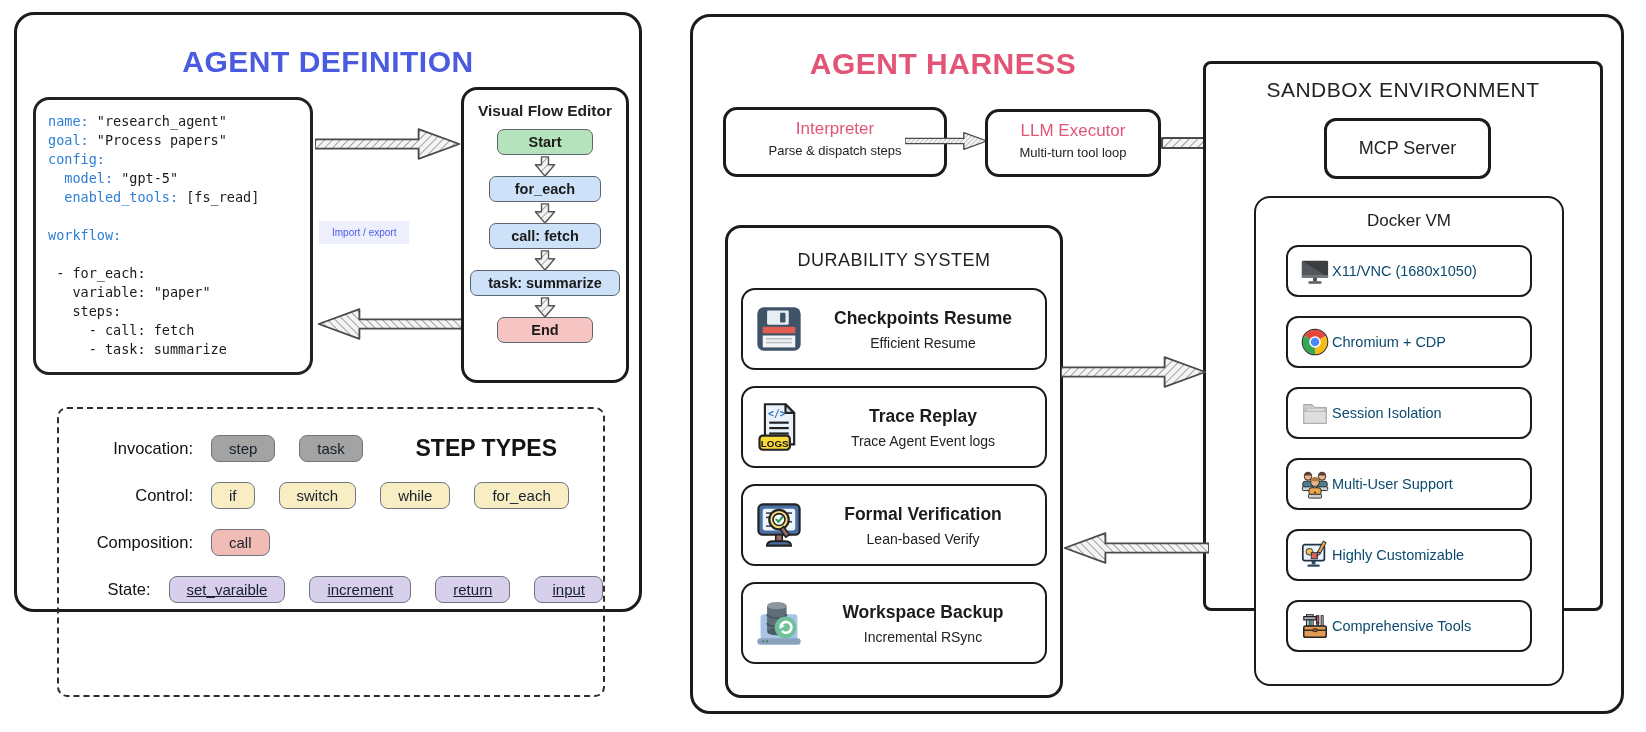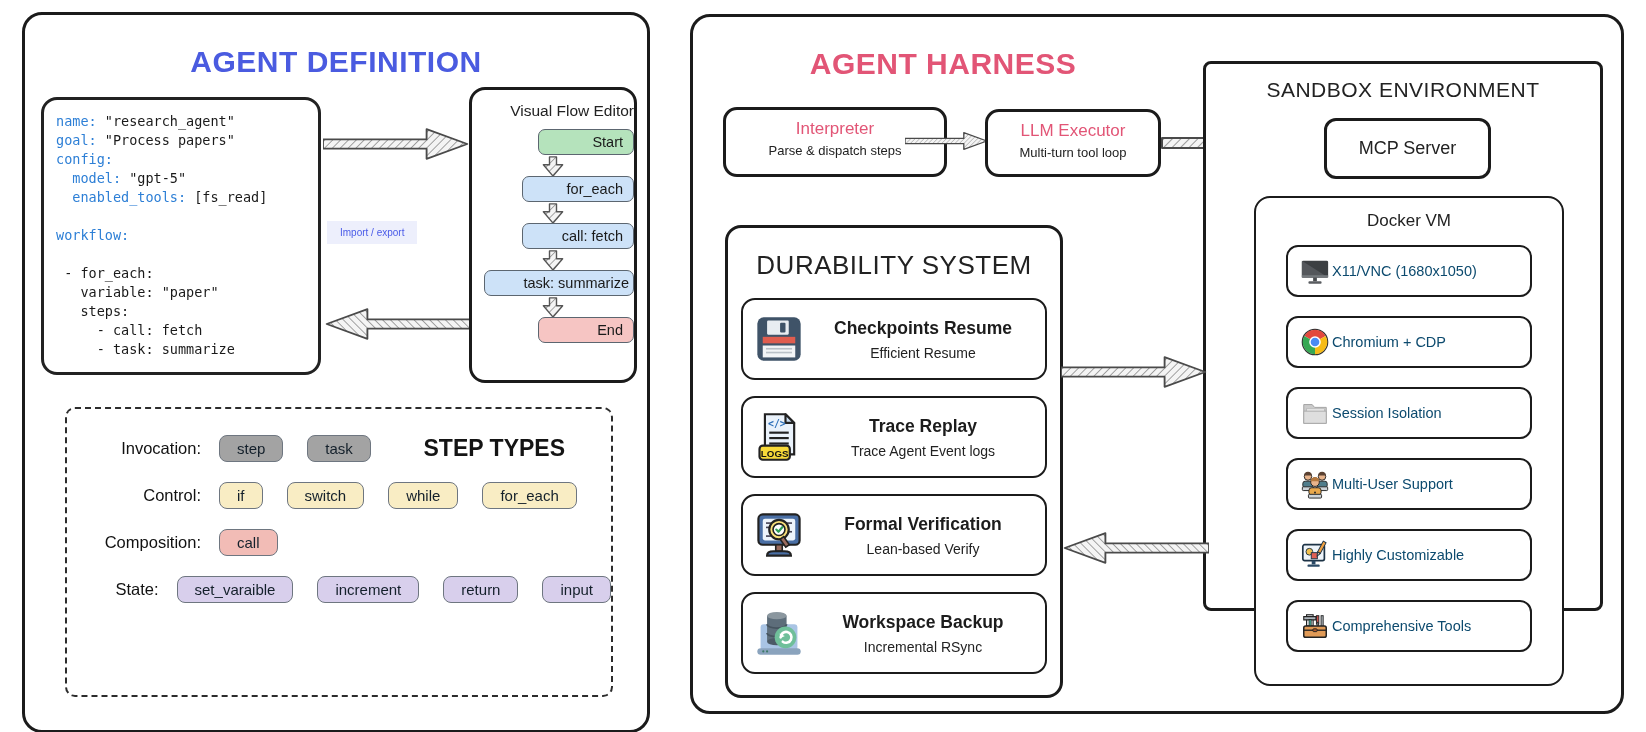--- a/index.html
+++ b/index.html
@@ -1,21 +1,21 @@
 <!DOCTYPE html>
 <html><head>
 <meta charset="utf-8">
 <style>
   * { box-sizing: border-box; margin: 0; padding: 0; }
   html,body { background:#fff; }
   body { font-family: "Liberation Sans", sans-serif; color:#1a1a1a; }
   .stage { position:relative; width:1646px; height:732px; background:#fff; overflow:hidden; }
 
   .panel { position:absolute; background:#fff; border:3px solid #1b1b1b; border-radius:20px; }
-  #left-panel  { left:22px;  top:12px; width:628px; height:721px; }
+  #left-panel  { left:14px;  top:12px; width:628px; height:600px; }
   #right-panel { left:690px; top:14px; width:934px; height:700px; }
 
   .big-title { position:absolute; width:100%; text-align:center; font-weight:bold;
                font-size:30px; letter-spacing:0.5px; }
   #left-title  { top:30px; color:#4a5be0; }
   #right-title { top:30px; left:0; width:500px; color:#e25576; }
 
   
   .code-box { position:absolute; left:16px; top:82px; width:280px; height:278px;
               border:3px solid #222; border-radius:16px; padding:12px 12px;
@@ -27,42 +27,42 @@
   
   .h-arrow { position:absolute; }
   .h-arrow svg, .d-arrow svg { display:block; }
   .flip { transform:scaleX(-1); }
 
   .import-pill { position:absolute; left:302px; top:206px; background:#edeffc; color:#4a5be8;
                  font-size:10px; padding:6px 13px; border-radius:0; }
 
   
   .flow-box { position:absolute; left:444px; top:72px; width:168px; height:296px;
-              border:3px solid #1b1b1b; border-radius:16px; text-align:right; padding-top:12px; }
+              border:3px solid #1b1b1b; border-radius:16px; text-align:center; padding-top:12px;font-weight:bold; }
   .flow-title { font-size:15.5px; color:#222; margin-bottom:9px; }
   .fnode { display:inline-block; font-size:14.5px; padding:4px 10px; border-radius:7px;
            border:1.5px solid #5c6670; min-width:96px; }
   .fnode.green { background:#b5e3bc; }
   .fnode.blue  { background:#cde2f8; }
   .fnode.red   { background:#f6c5c3; }
   .d-arrow { height:21px; display:flex; justify-content:center; padding:1px 0; }
 
   
   .steps-box { position:absolute; left:40px; top:392px; width:548px; height:290px;
                border:2.5px dashed #2c2c2c; border-radius:10px; padding:24px 0 0 6px; }
   .steps-title { position:absolute; right:46px; top:26px; font-weight:bold; font-size:23px; color:#141414; }
   .st-row { display:flex; align-items:center; height:31px; margin-bottom:16px; }
   .st-label { width:128px; text-align:right; font-size:16.5px; color:#111; }
   .pills { display:flex; gap:24px; margin-left:18px; }
   .pill { font-size:15px; padding:4px 17px; border-radius:8px; border:1.5px solid #6e7680; color:#14202b; }
   .pill.green  { background:#a3a3a3; }
   .pill.yellow { background:#f9edc4; }
   .pill.red    { background:#f2bcb6; }
   .pill.blue   { background:#c8def5; }
-  .pill.purple { background:#d8cfec; }
+  .pill.purple { background:#d8cfec;text-decoration:underline; }
 
   
   .node { position:absolute; border:3px solid #1b1b1b; border-radius:14px; background:#fff;
           text-align:center; }
   #interpreter-box { left:30px; top:90px; width:224px; height:70px; padding-top:9px; }
   #llm-box         { left:292px; top:92px; width:176px; height:68px; padding-top:9px; }
   .node-title { color:#e25576; font-size:17px; }
   .node-sub   { color:#222; font-size:13px; margin-top:4px; }
 
   
@@ -77,21 +77,21 @@
   .docker-title { text-align:center; margin-top:13px; font-size:17px; color:#222; }
   .docker-items { display:flex; flex-direction:column; align-items:center; gap:19px; margin-top:14px; }
   .ditem { width:246px; height:52px; border:2.5px solid #1b1b1b; border-radius:12px;
            display:flex; align-items:center; background:#fff; }
   .ditem .ic { width:32px; margin-left:12px; display:flex; }
   .ditem .lb { flex:1; font-size:14.5px; color:#0c4a6e; padding-right:12px; }
 
   
   .durability { position:absolute; left:32px; top:208px; width:338px; height:473px;
                 border:3px solid #1b1b1b; border-radius:16px; background:#fff; }
-  .dur-title { text-align:center; margin-top:22px; font-size:26px; letter-spacing:0.5px; color:#222; }
+  .dur-title { text-align:center; margin-top:22px; font-size:18px; letter-spacing:0.5px; color:#222; }
   .dur-items { display:flex; flex-direction:column; align-items:center; gap:16px; margin-top:17px; }
   .duritem { width:306px; height:82px; border:2.5px solid #1b1b1b; border-radius:14px;
              display:flex; align-items:center; background:#fff; }
   .duritem .ic { width:54px; margin-left:10px; display:flex; }
   .duritem .tx { flex:1; text-align:center; padding-right:6px; }
   .duritem .t1 { font-size:17.5px; font-weight:bold; color:#1c1c1c; }
   .duritem .t2 { font-size:14px; color:#222; margin-top:6px; }
 </style>
 </head>
 <body>

